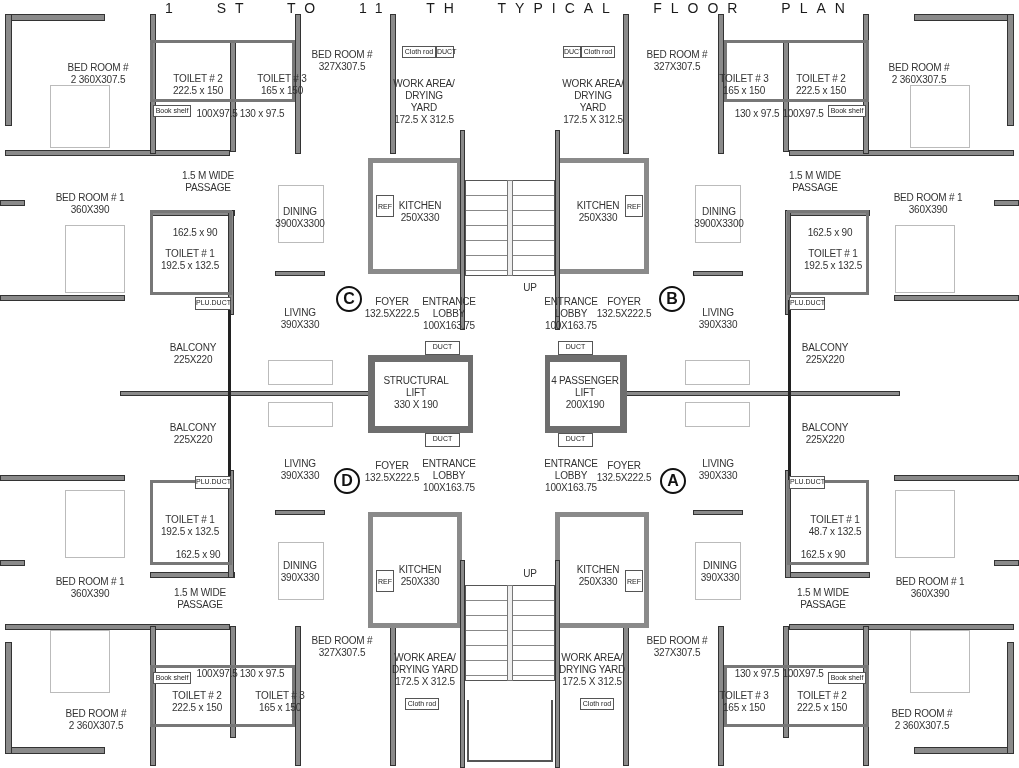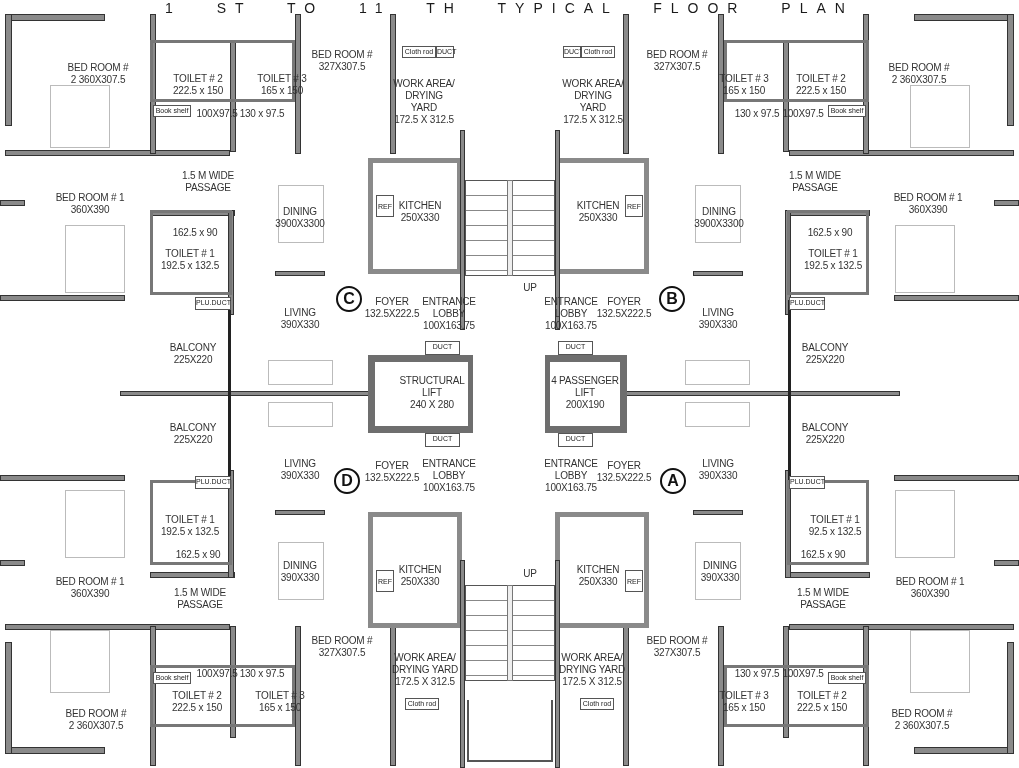--- a/index.html
+++ b/index.html
@@ -191,21 +191,21 @@
   <div class="lbl" style="left:719px;top:206px;"><span>DINING</span><br><span>3900X3300</span></div>
   <div class="lbl" style="left:598px;top:200px;"><span>KITCHEN</span><br><span>250X330</span></div>
   <div class="lbl" style="left:718px;top:307px;"><span>LIVING</span><br><span>390X330</span></div>
   <div class="lbl" style="left:624px;top:296px;"><span>FOYER</span><br><span>132.5X222.5</span></div>
   <div class="lbl" style="left:571px;top:296px;"><span>ENTRANCE</span><br><span>LOBBY</span><br><span>100X163.75</span></div>
   <div class="lbl" style="left:825px;top:342px;"><span>BALCONY</span><br><span>225X220</span></div>
   <div class="circle" style="left:672px;top:299px;">B</div>
 
   <div class="lbl" style="left:530px;top:282px;">UP</div>
   <div class="lbl" style="left:530px;top:568px;">UP</div>
-  <div class="lbl" style="left:432px;top:375px;"><span>STRUCTURAL</span><br><span>LIFT</span><br><span>240 X 280</span></div>
+  <div class="lbl" style="left:416px;top:375px;"><span>STRUCTURAL</span><br><span>LIFT</span><br><span>330 X 190</span></div>
   <div class="lbl" style="left:585px;top:375px;"><span>4 PASSENGER</span><br><span>LIFT</span><br><span>200X190</span></div>
 
   <div class="lbl" style="left:193px;top:422px;"><span>BALCONY</span><br><span>225X220</span></div>
   <div class="lbl" style="left:300px;top:458px;"><span>LIVING</span><br><span>390X330</span></div>
   <div class="circle" style="left:347px;top:481px;">D</div>
   <div class="lbl" style="left:392px;top:460px;"><span>FOYER</span><br><span>132.5X222.5</span></div>
   <div class="lbl" style="left:449px;top:458px;"><span>ENTRANCE</span><br><span>LOBBY</span><br><span>100X163.75</span></div>
   <div class="lbl" style="left:190px;top:514px;"><span>TOILET # 1</span><br><span>192.5 x 132.5</span></div>
   <div class="lbl" style="left:198px;top:549px;">162.5 x 90</div>
   <div class="lbl" style="left:300px;top:560px;"><span>DINING</span><br><span>390X330</span></div>
@@ -218,21 +218,21 @@
   <div class="lbl" style="left:262px;top:668px;">130 x 97.5</div>
   <div class="lbl" style="left:197px;top:690px;"><span>TOILET # 2</span><br><span>222.5 x 150</span></div>
   <div class="lbl" style="left:280px;top:690px;"><span>TOILET # 3</span><br><span>165 x 150</span></div>
   <div class="lbl" style="left:96px;top:708px;"><span>BED ROOM #</span><br><span>2 360X307.5</span></div>
 
   <div class="lbl" style="left:825px;top:422px;"><span>BALCONY</span><br><span>225X220</span></div>
   <div class="lbl" style="left:718px;top:458px;"><span>LIVING</span><br><span>390X330</span></div>
   <div class="circle" style="left:673px;top:481px;">A</div>
   <div class="lbl" style="left:624px;top:460px;"><span>FOYER</span><br><span>132.5X222.5</span></div>
   <div class="lbl" style="left:571px;top:458px;"><span>ENTRANCE</span><br><span>LOBBY</span><br><span>100X163.75</span></div>
-  <div class="lbl" style="left:835px;top:514px;"><span>TOILET # 1</span><br><span>92.5 x 132.5</span></div>
+  <div class="lbl" style="left:835px;top:514px;"><span>TOILET # 1</span><br><span>48.7 x 132.5</span></div>
   <div class="lbl" style="left:823px;top:549px;">162.5 x 90</div>
   <div class="lbl" style="left:720px;top:560px;"><span>DINING</span><br><span>390X330</span></div>
   <div class="lbl" style="left:598px;top:564px;"><span>KITCHEN</span><br><span>250X330</span></div>
   <div class="lbl" style="left:930px;top:576px;"><span>BED ROOM # 1</span><br><span>360X390</span></div>
   <div class="lbl" style="left:823px;top:587px;"><span>1.5 M WIDE</span><br><span>PASSAGE</span></div>
   <div class="lbl" style="left:677px;top:635px;"><span>BED ROOM #</span><br><span>327X307.5</span></div>
   <div class="lbl" style="left:592px;top:652px;"><span>WORK AREA/</span><br><span>DRYING YARD</span><br><span>172.5 X 312.5</span></div>
   <div class="lbl" style="left:757px;top:668px;">130 x 97.5</div>
   <div class="lbl" style="left:803px;top:668px;">100X97.5</div>
   <div class="lbl" style="left:744px;top:690px;"><span>TOILET # 3</span><br><span>165 x 150</span></div>

